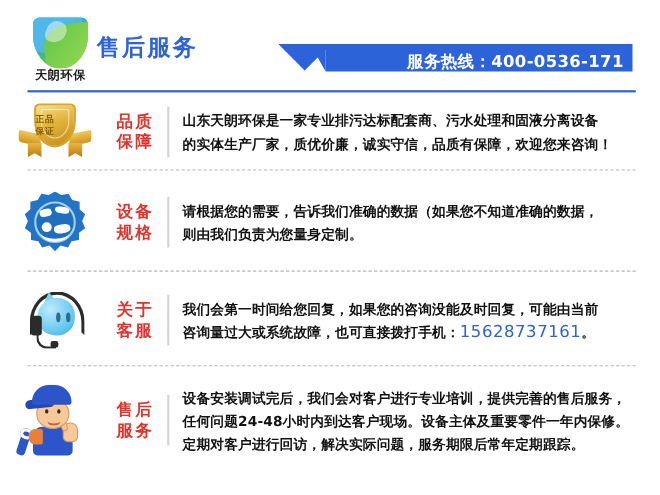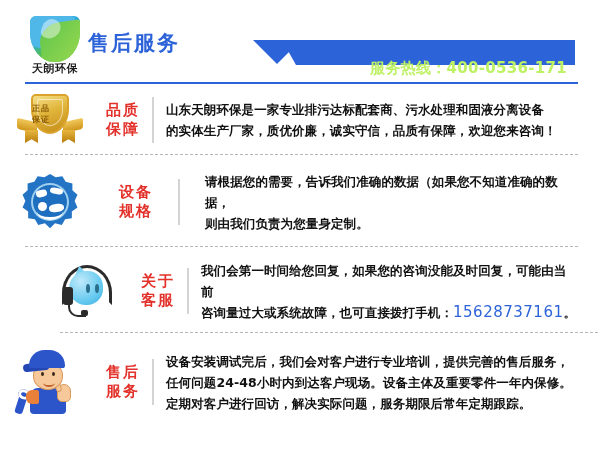--- a/index.html
+++ b/index.html
@@ -55,22 +55,22 @@
   }
   .hotline-bar{
     position:absolute;left:296px;top:40px;width:279px;height:25px;
     background:#2d63d8;
   }
   .hotline-bar:before{
     content:"";position:absolute;left:-14px;top:0;width:0;height:0;
     border-top:25px solid #2d63d8;border-left:14px solid transparent;
   }
   .hotline-text{
-    position:absolute;right:8px;top:16px;height:25px;line-height:25px;
-    color:#bef264;font-size:15px;font-weight:bold;white-space:nowrap;
+    position:absolute;right:8px;top:4px;height:25px;line-height:25px;
+    color:#ffffff;font-size:15px;font-weight:bold;white-space:nowrap;
     letter-spacing:.3px;
   }
   .header-rule{
     position:absolute;left:25px;top:82px;width:553px;height:2px;
     background:#2d63d8;
   }
 
   
   .row{position:relative;display:flex;align-items:center;}
   .row-icon{
@@ -288,21 +288,21 @@
       <div>保障</div>
     </div>
     <div class="row-divider"></div>
     <div class="row-body">
       <div>山东天朗环保是一家专业排污达标配套商、污水处理和固液分离设备</div>
       <div>的实体生产厂家，质优价廉，诚实守信，品质有保障，欢迎您来咨询！</div>
     </div>
     <div class="dashed" style="top:70px;"></div>
   </div>
 
-  <div class="row" style="height:92px;gap:13px;">
+  <div class="row" style="height:92px;">
     <div class="row-icon">
       <div class="ic-gear">
         <div class="teeth"></div>
         <div class="hub">
           <div class="g1"></div>
           <div class="g2"></div>
           <div class="g3"></div>
           <div class="g4"></div>
           <div class="smile"></div>
         </div>
@@ -313,21 +313,21 @@
       <div>规格</div>
     </div>
     <div class="row-divider"></div>
     <div class="row-body">
       <div>请根据您的需要，告诉我们准确的数据（如果您不知道准确的数据，</div>
       <div>则由我们负责为您量身定制。</div>
     </div>
     <div class="dashed" style="top:90px;"></div>
   </div>
 
-  <div class="row" style="height:86px;margin-left:35px;">
+  <div class="row" style="height:86px;">
     <div class="row-icon">
       <div class="ic-cs">
         <div class="band"></div>
         <div class="tip"></div>
         <div class="head"></div>
         <div class="eyeL"></div>
         <div class="eyeR"></div>
         <div class="cup"></div>
         <div class="boom"></div>
         <div class="mic"></div>

